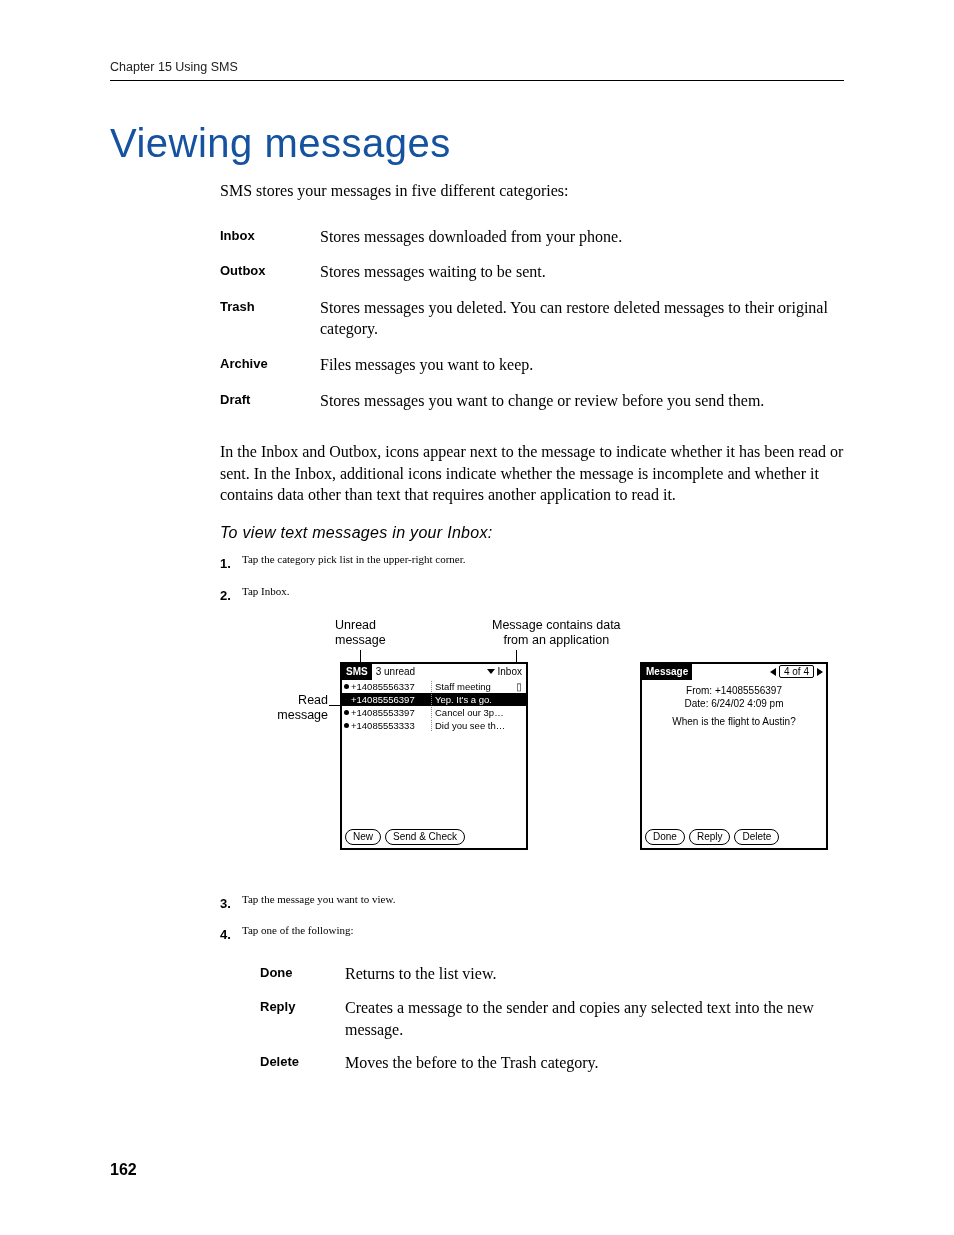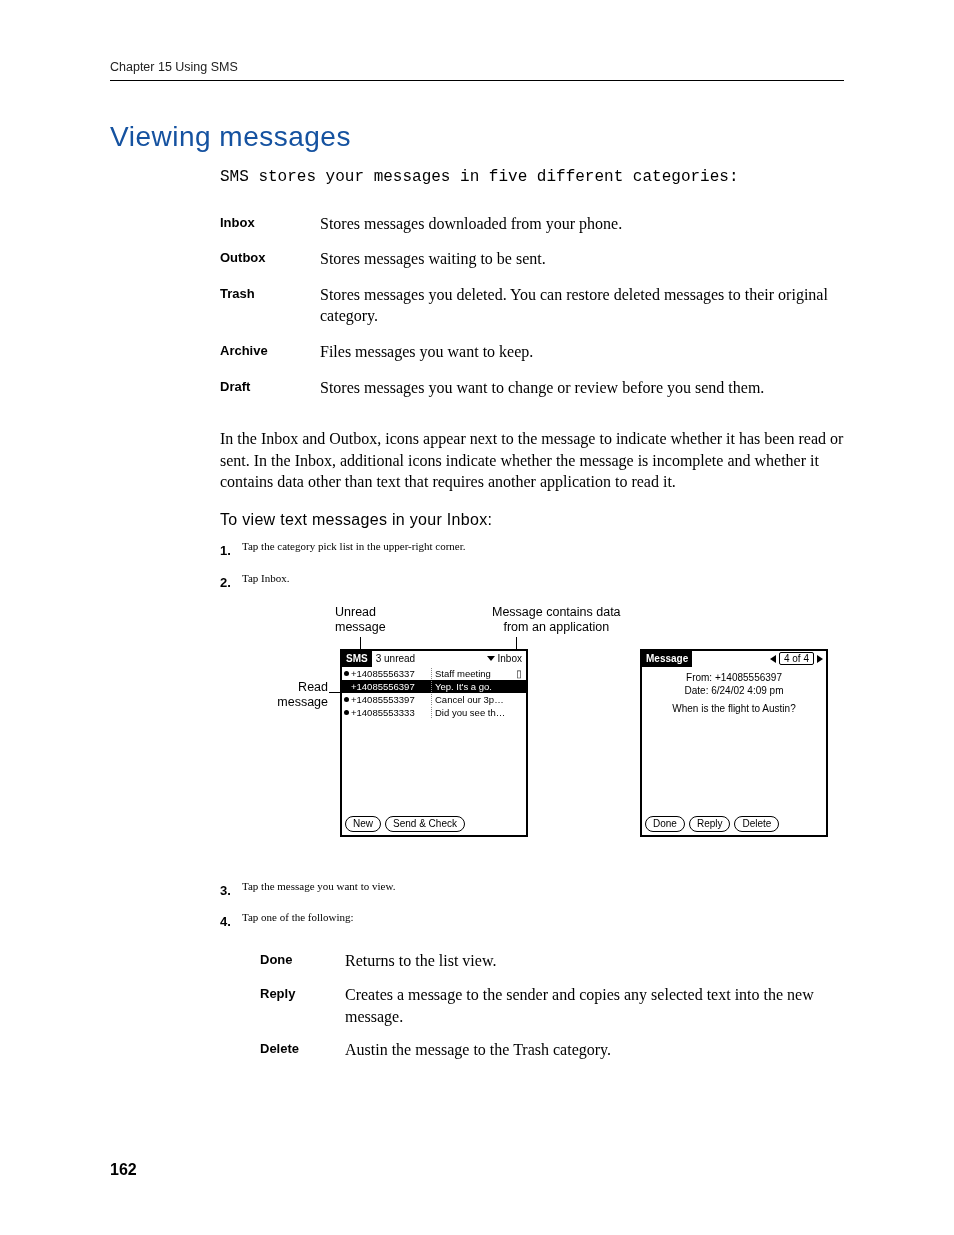--- a/index.html
+++ b/index.html
@@ -22,30 +22,29 @@
     color: #222;
     padding-bottom: 6px;
     border-bottom: 1px solid #000;
     margin-bottom: 40px;
   }
   h1.section-title {
     font-family: "Arial Narrow", Arial, Helvetica, sans-serif;
     font-stretch: condensed;
     font-weight: 400;
     color: #1552a0;
-    font-size: 28px;
+    font-size: 40px;
     margin: 0 0 14px 0;
     letter-spacing: 0.5px;
   }
   .intro {
     margin-left: 110px;
     font-size: 16px;
     line-height: 1.35;
     margin-bottom: 24px;
-    font-family: Liberation Mono, monospace;
   }
   .deflist {
     margin-left: 110px;
     font-size: 16px;
   }
   .defrow {
     display: flex;
     margin-bottom: 14px;
   }
   .defterm {
@@ -69,20 +68,21 @@
     margin-bottom: 18px;
   }
   .subhead {
     font-family: "Arial Narrow", Arial, Helvetica, sans-serif;
     font-stretch: condensed;
     font-weight: 400;
     font-size: 16px;
     margin-left: 110px;
     margin-bottom: 10px;
     letter-spacing: 0.3px;
+    font-style: italic;
   }
   ol.steps {
     margin: 0 0 12px 110px;
     padding: 0;
     list-style: none;
     counter-reset: step;
   }
   ol.steps > li {
     counter-increment: step;
     font-size: 11px;
@@ -438,19 +438,19 @@
     <div class="defrow">
       <div class="defterm">Done</div>
       <div class="defdesc">Returns to the list view.</div>
     </div>
     <div class="defrow">
       <div class="defterm">Reply</div>
       <div class="defdesc">Creates a message to the sender and copies any selected text into the new message.</div>
     </div>
     <div class="defrow">
       <div class="defterm">Delete</div>
-      <div class="defdesc">Austin the message to the Trash category.</div>
+      <div class="defdesc">Moves the before to the Trash category.</div>
     </div>
   </div>
 
   <div class="pagenum">162</div>
 
 </div>
 
 </body></html>

